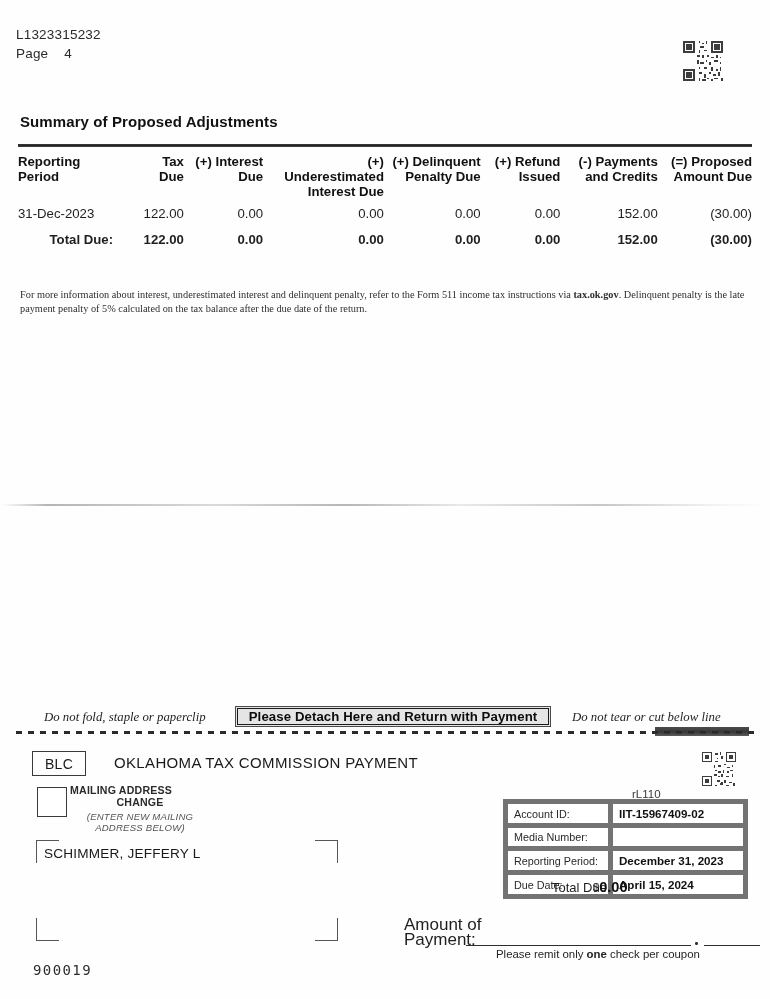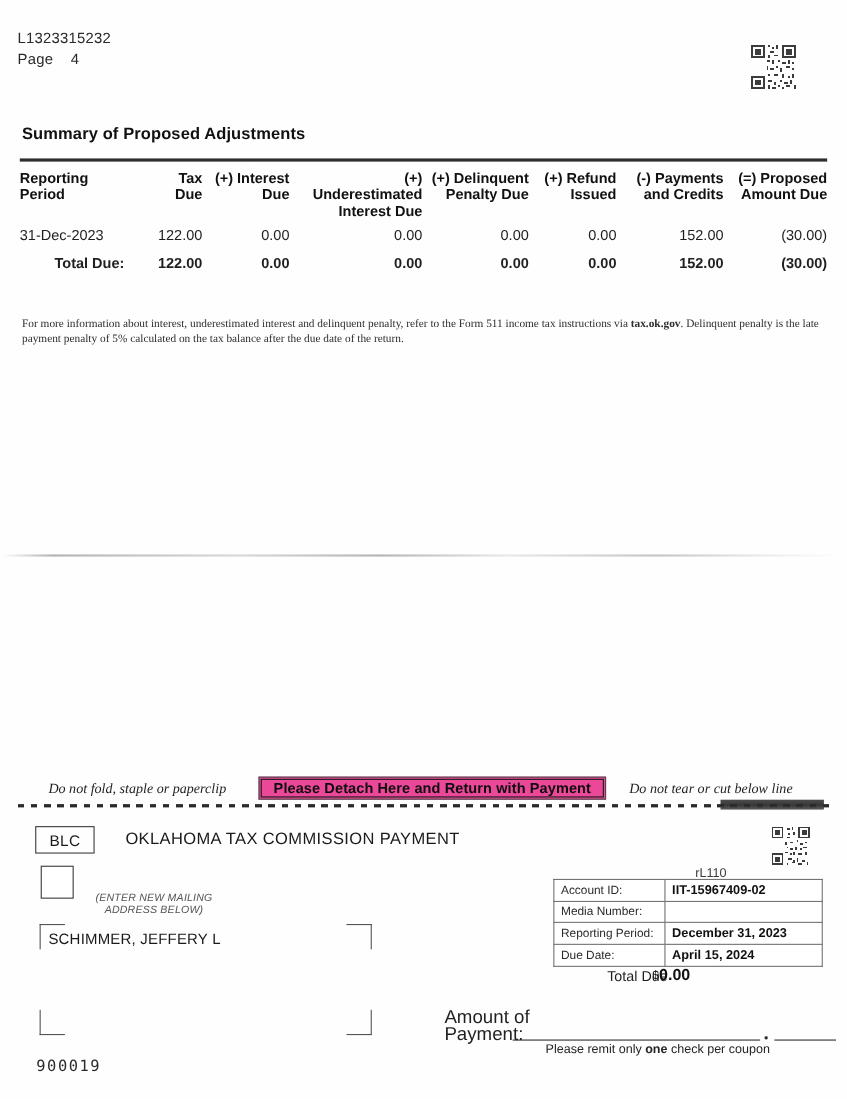--- a/index.html
+++ b/index.html
@@ -146,21 +146,21 @@
 
   .detach-box {
     position: absolute;
     left: 235px;
     top: 706px;
     width: 316px;
     height: 21px;
     border: 1px solid #4a4a4a;
     padding: 1px;
     box-sizing: border-box;
-    background: #ec4899;
+    background: #e5e5e5;
   }
   .detach-box-inner {
     border: 1.6px solid #1a1a1a;
     height: 100%;
     box-sizing: border-box;
     display: flex;
     align-items: center;
     justify-content: center;
     font-size: 13.2px;
     font-weight: bold;
@@ -279,21 +279,21 @@
   table.acct {
     position: absolute;
     left: 503px;
     top: 799px;
     width: 245px;
     border-collapse: collapse;
     font-size: 10.8px;
     background: #fff;
   }
   table.acct td {
-    border: 1px solid #737373;
+    border: 5px solid #737373;
     padding: 3px 6px;
     height: 12px;
     color: #1f1f1f;
   }
   table.acct td.k { width: 88px; color: #2a2a2a; }
   table.acct td.v { font-weight: bold; font-size: 11.6px; color: #111; }
 
   .total-due-lbl {
     position: absolute;
     left: 504px;
@@ -557,20 +557,24 @@
       <rect x="16" y="20" width="1" height="2"></rect>
         <rect x="19" y="21" width="2" height="1"></rect>
       <rect x="10" y="23" width="1" height="1"></rect>
         <rect x="13" y="22" width="2" height="1"></rect>
       <rect x="17" y="23" width="2" height="1"></rect>
         <rect x="22" y="22" width="1" height="2"></rect>
     </g>
   </svg>
 
   <div class="addr-check"></div>
+  <div class="addr-label">
+    <span>MAILING ADDRESS</span>
+    <span class="l2">CHANGE</span>
+  </div>
   <div class="addr-sub">
     <span>(ENTER NEW MAILING</span><br>
     <span>ADDRESS BELOW)</span>
   </div>
 
   <div class="corner tl"></div>
   <div class="corner tr"></div>
   <div class="corner bl"></div>
   <div class="corner br"></div>
   <div class="addr-name">SCHIMMER, JEFFERY L</div>

